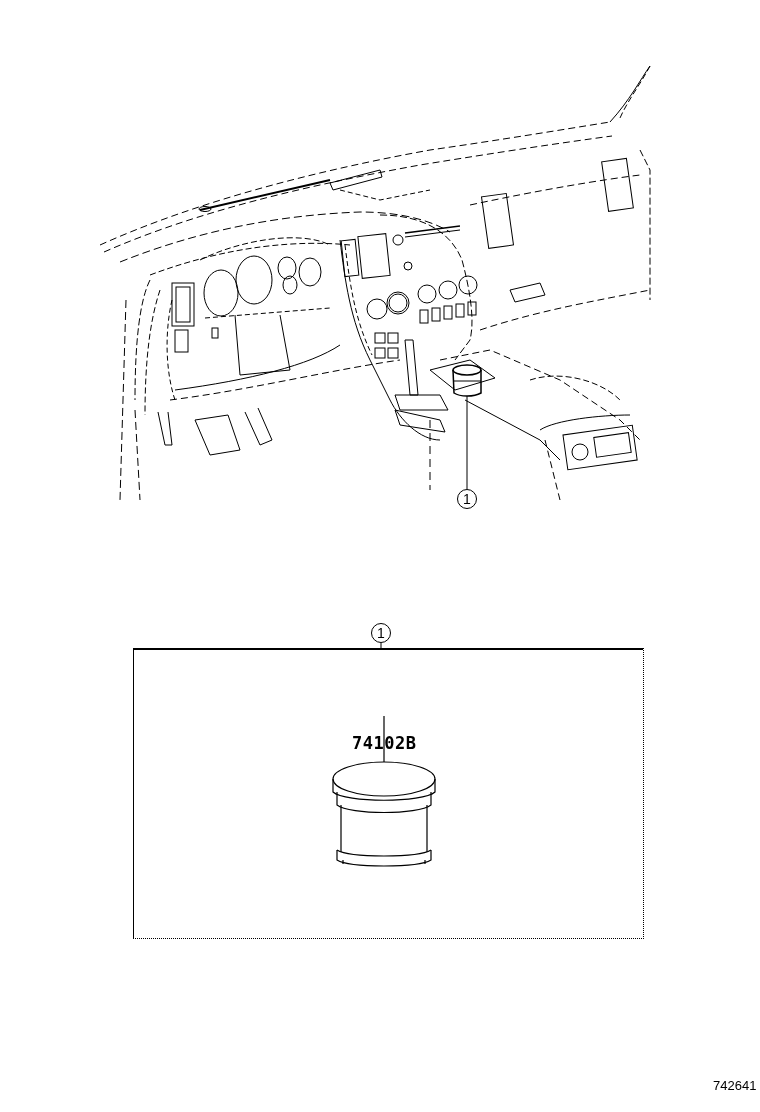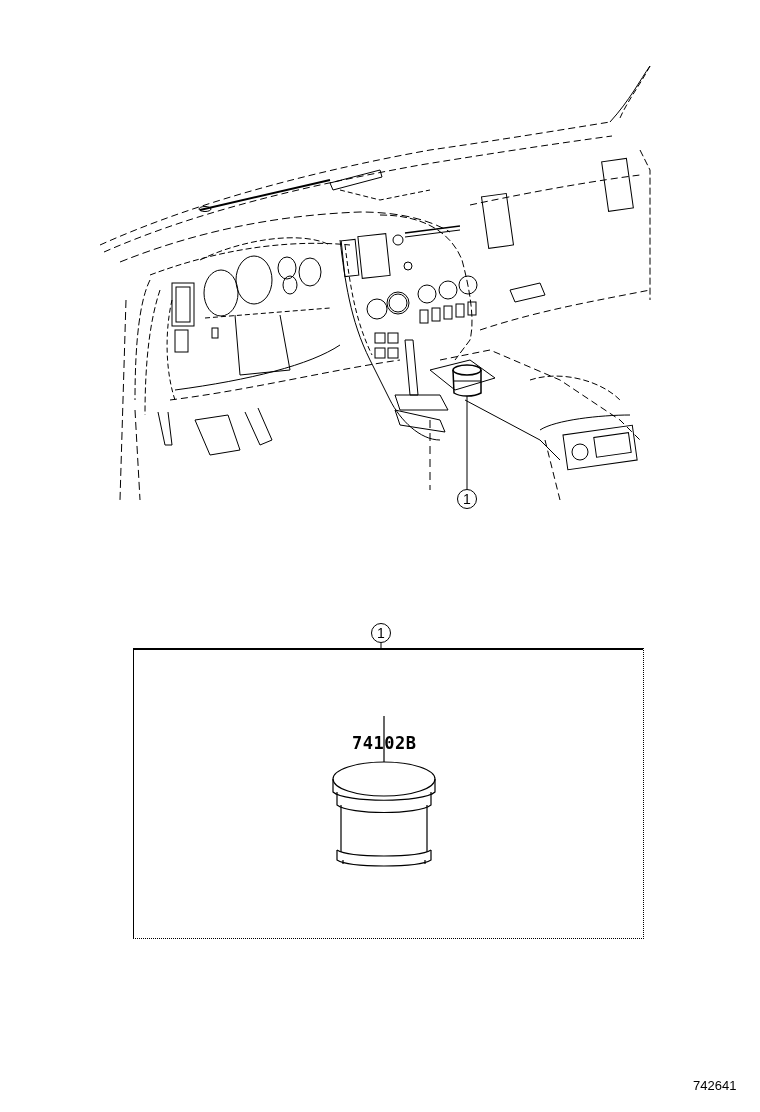--- a/index.html
+++ b/index.html
@@ -1,21 +1,21 @@
 <!DOCTYPE html>
 <html><head>
   <meta charset="utf-8">
   <style>
     html, body { margin: 0; padding: 0; background: #ffffff; }
     body { width: 760px; height: 1112px; position: relative; overflow: hidden; font-family: "DejaVu Sans", sans-serif; color: #000; }
     .overview { position: absolute; left: 0; top: 0; width: 760px; height: 520px; }
     .callout-circle { position: absolute; width: 20px; height: 20px; border: 1.2px solid #000; border-radius: 50%; display: flex; align-items: center; justify-content: center; font-size: 14px; font-family: "Liberation Sans", sans-serif; line-height: 1; box-sizing: border-box; background: #fff; }
     .detail-frame { position: absolute; left: 133px; top: 648px; width: 511px; height: 291px; border-top: 2px solid #000; border-left: 1.5px solid #000; border-right: 1.5px dotted #000; border-bottom: 1.5px dotted #000; box-sizing: border-box; }
     .part-label { position: absolute; left: 352px; top: 693px; font-family: "DejaVu Sans Mono", monospace; font-weight: bold; font-size: 17px; letter-spacing: 0.5px; margin-top: 40px; }
-    .fig-number { position: absolute; left: 693px; top: 1078px; font-family: "Liberation Sans", sans-serif; font-size: 13px; }
+    .fig-number { position: absolute; left: 713px; top: 1078px; font-family: "Liberation Sans", sans-serif; font-size: 13px; }
     svg { position: absolute; left: 0; top: 0; }
   </style>
 </head>
 <body>
 
 <div class="overview">
   <svg width="760" height="520" viewBox="0 0 760 520" fill="none" stroke="#000" stroke-width="1">
 
     <path d="M100 245 C 200 200, 320 170, 430 150 C 500 140, 560 130, 610 122" stroke-dasharray="7 4"></path>
     <path d="M610 122 C 630 100, 640 80, 650 66"></path>

